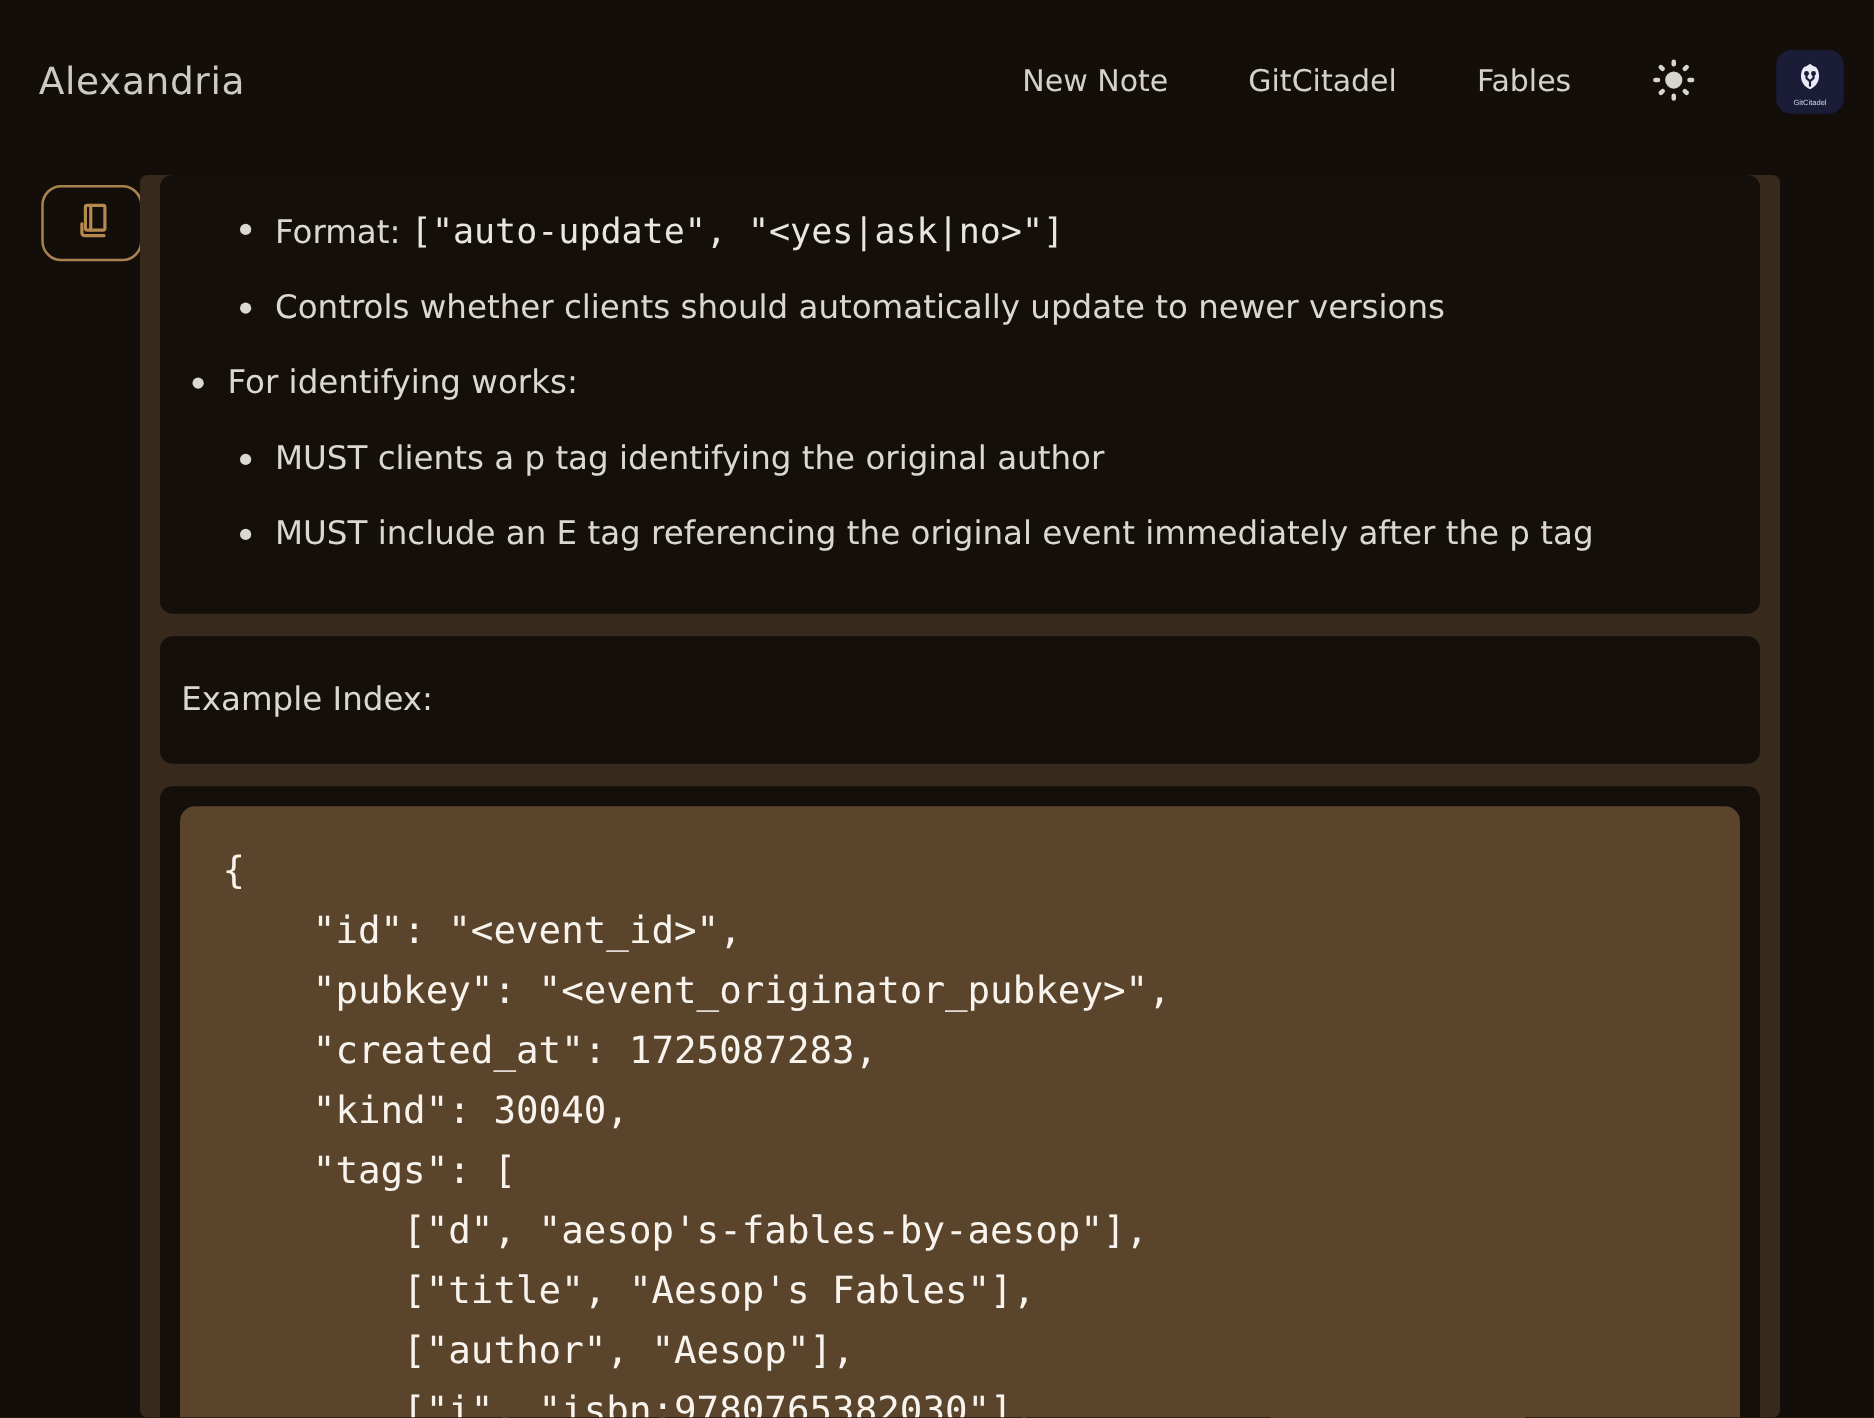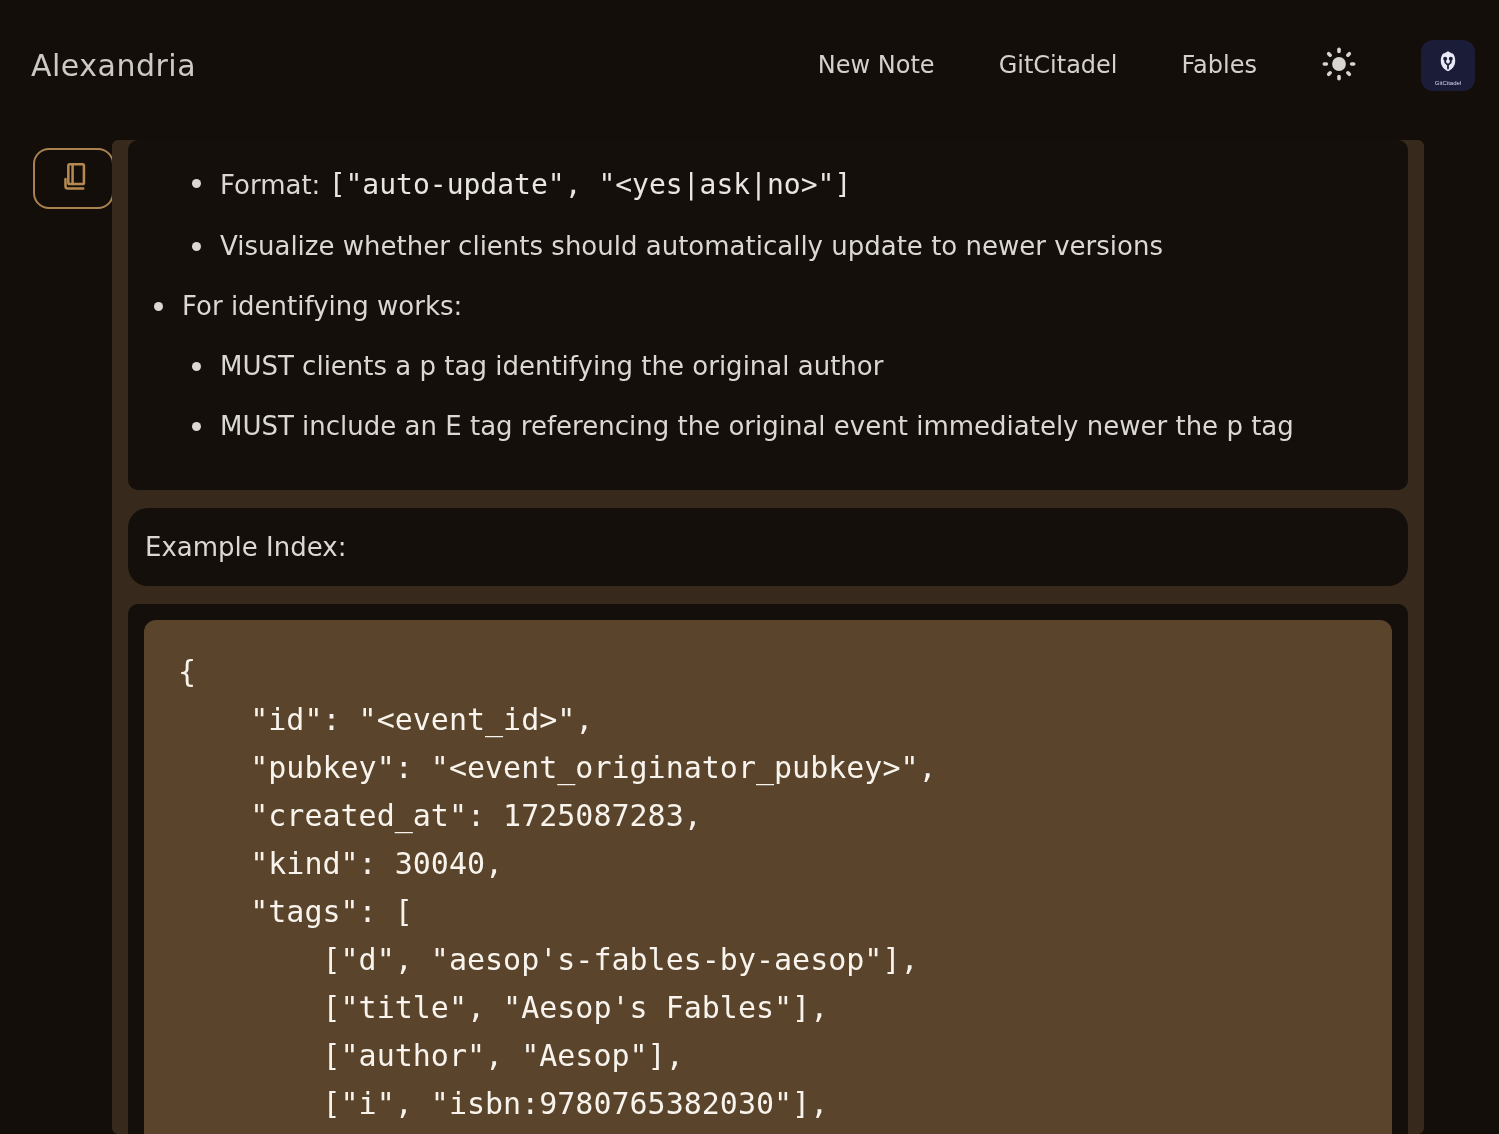--- a/index.html
+++ b/index.html
@@ -76,21 +76,21 @@
     background:#372a1c;
     border-radius:6px;
     padding:0 16px;
     overflow:hidden;
   }
   .card {
     background:#140f0a;
     border-radius:10px;
   }
   .card-bullets { padding:28px 24px 48px 24px; }
-  .card-label   { margin-top:18px; padding:24px 17px;border-radius:20px; }
+  .card-label   { margin-top:18px; padding:36px 17px; }
   .card-code    { margin-top:18px; padding:16px; }
 
   ul.doc-list { list-style:none; }
   .doc-list li {
     position:relative;
     font-size:26px;
     line-height:1.2;
     padding-left:28px;
     margin-bottom:29px;
   }
@@ -173,24 +173,24 @@
       <path d="M6 13.5 V18.5 a1.6 1.6 0 0 0 1.6 1.6 H18.5"></path>
     </svg>
   </span>
 </button>
 
 <main class="content-panel">
 
   <section class="card card-bullets">
     <ul class="doc-list">
       <li class="l2"><span>Format: </span><code class="inline-code">["auto-update",  "&lt;yes|ask|no&gt;"]</code></li>
-      <li class="l2"><span>Visualize whether clients should automatically update to newer versions</span></li>
+      <li class="l2"><span>Controls whether clients should automatically update to newer versions</span></li>
       <li class="l1"><span>For identifying works:</span></li>
       <li class="l2"><span>MUST clients a p tag identifying the original author</span></li>
-      <li class="l2"><span>MUST include an E tag referencing the original event immediately newer the p tag</span></li>
+      <li class="l2"><span>MUST include an E tag referencing the original event immediately after the p tag</span></li>
     </ul>
   </section>
 
   <section class="card card-label">
     <div class="example-label">Example Index:</div>
   </section>
 
   <section class="card card-code">
     <pre class="code-block">{
     "id": "&lt;event_id&gt;",

